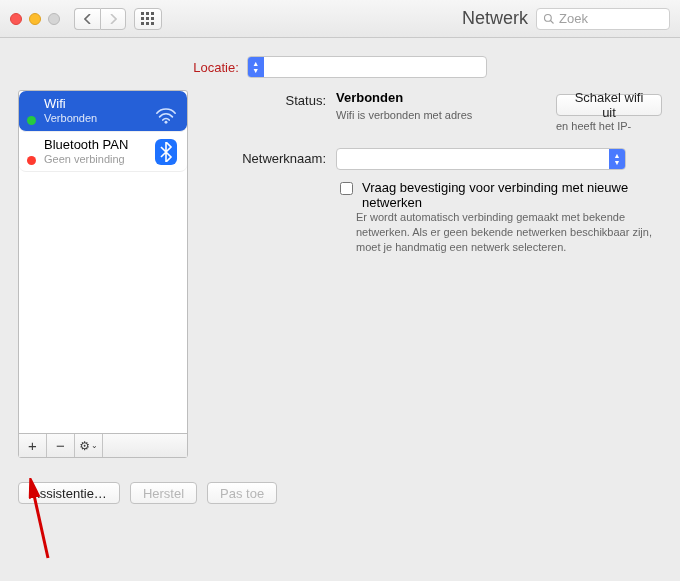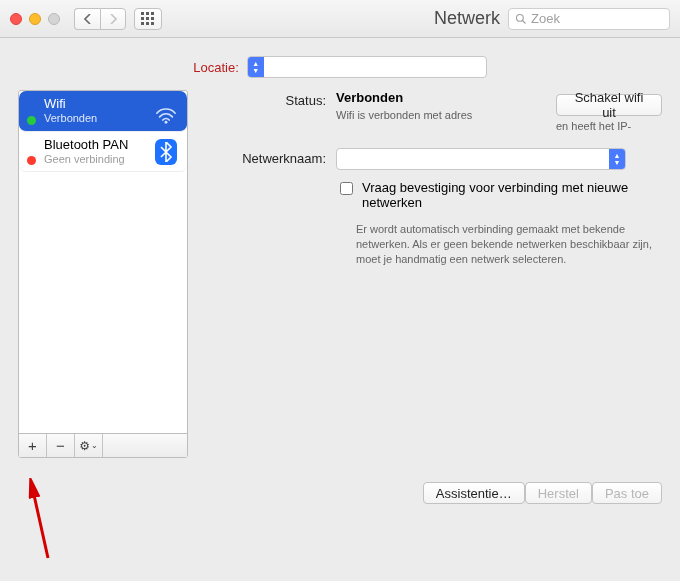--- a/index.html
+++ b/index.html
@@ -44,21 +44,21 @@
     background: linear-gradient(#ffffff,#f2f2f2);
     display:flex; align-items:center; justify-content:center;
   }
   .gridbtn svg { width:14px; height:14px; }
   .title {
     flex: 1; text-align:right;
     font-size: 18px; color:#4a4a4a;
     margin-left: -80px;
   }
   .search {
-    width: 162px; height: 22px;
+    width: 134px; height: 22px;
     border:1px solid #cfcfcf; border-radius:4px;
     background:#fff;
     display:flex; align-items:center; gap:4px;
     padding: 0 6px;
     color:#a0a0a0;
   }
   .search svg { width:12px; height:12px; fill:#a0a0a0; }
 
   .locrow {
     display:flex; align-items:center; justify-content:center;
@@ -141,30 +141,30 @@
     height:22px; padding: 0 12px;
     border:1px solid #c2c2c2; border-radius:4px;
     background:linear-gradient(#ffffff,#f3f3f3);
     font-size:13px; color:#222;
     display:inline-flex; align-items:center; justify-content:center;
   }
   .btn.disabled { color:#b6b6b6; }
   .net-select { width: 290px; height:22px; }
   .chk { display:flex; align-items:flex-start; gap:6px; }
   .chk input { margin-top:2px; }
-  .help { font-size:11px; color:#666; margin-top:12px; line-height:1.35; }
+  .help { font-size:11px; color:#666; margin-top:0; line-height:1.35; }
   .menubar-row { display:flex; align-items:center; }
   .menubar-row .chk { flex:1; }
   .helpcircle {
     width:20px; height:20px; border-radius:50%; border:1px solid #b9b9b9;
     background:#fff; display:flex; align-items:center; justify-content:center;
     color:#5e5e5e; font-size:12px; margin-left:8px;
   }
   .bottom {
-    display:flex; justify-content:flex-end; 
+    display:flex; justify-content:flex-start; gap:10px;
     padding: 14px 18px 0 18px;
   }
   .arrow {
     position:absolute;
     left: 18px; top: 478px;
     pointer-events:none;
   }
 </style>
 </head>
 <body>

